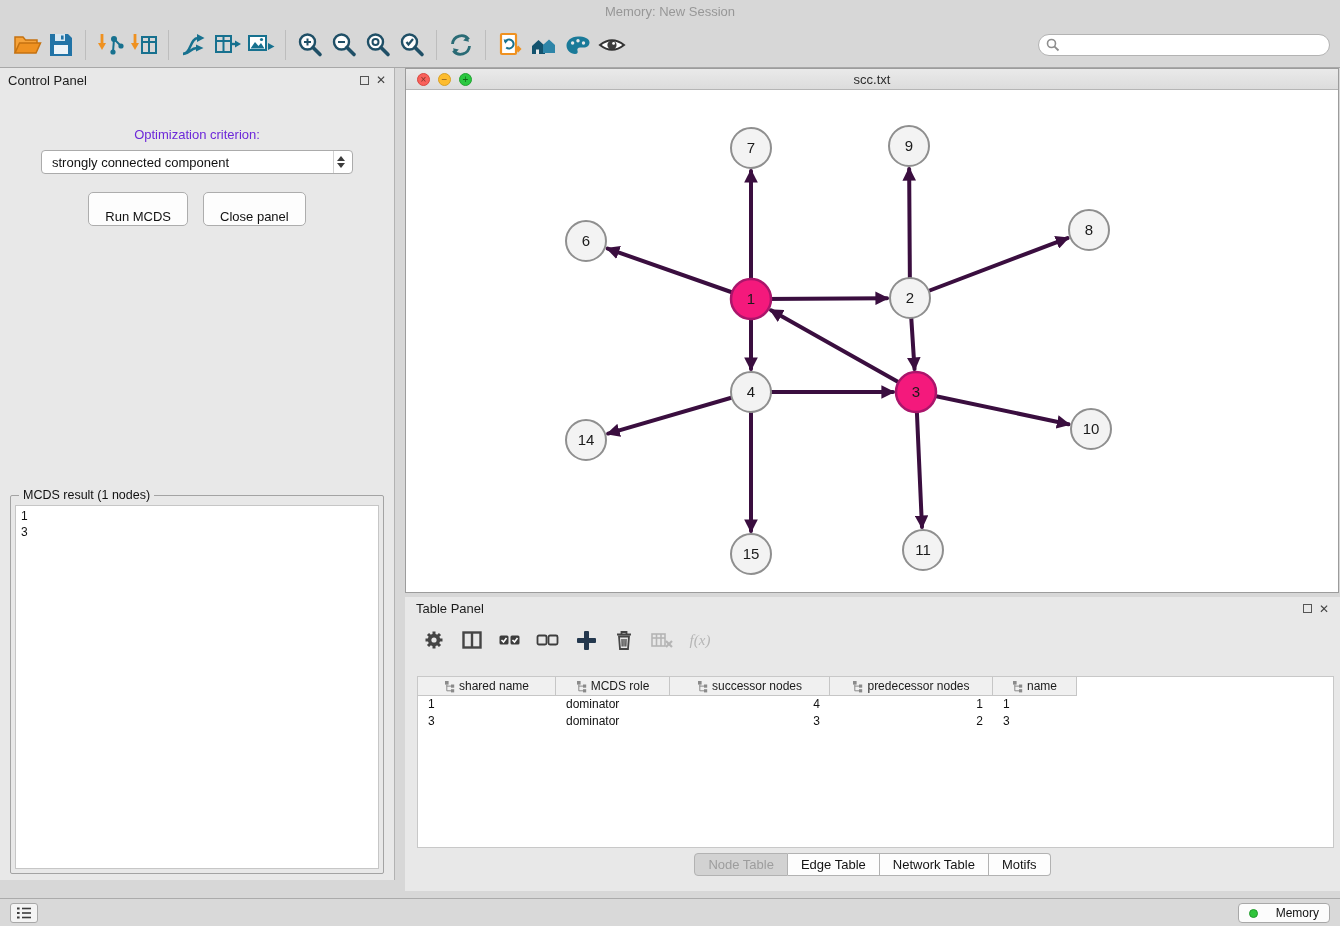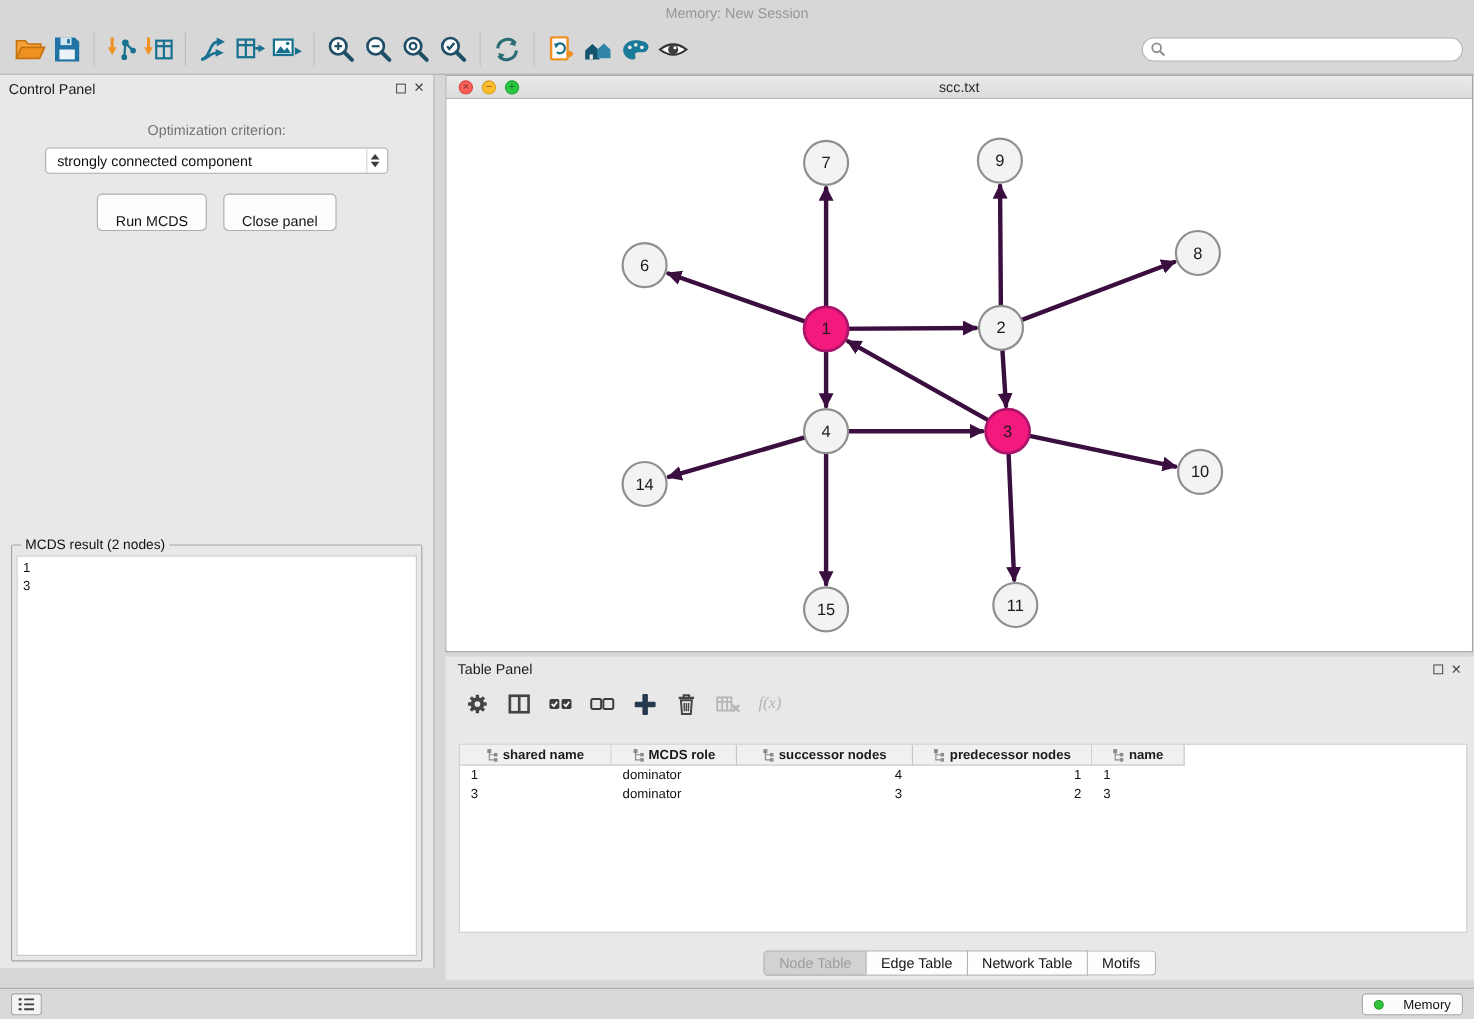--- a/index.html
+++ b/index.html
@@ -29,21 +29,21 @@
   .float-ic { width:9px; height:9px; border:1.5px solid #555; display:inline-block; }
   .close-ic { font-size:12px; color:#444; line-height:12px; cursor:default; }
 
   .seg-tabs { display:flex; justify-content:center; margin-top:7px; }
   .seg-tab { background:#fdfdfd; border:1px solid #b2b2b2; border-left:none; padding:3px 13px;
              font-size:13px; color:#141414; cursor:default; }
   .seg-tab:first-child { border-left:1px solid #b2b2b2; border-radius:4px 0 0 4px; }
   .seg-tab:last-child { border-radius:0 4px 4px 0; }
   .seg-tab.active { background:#d2d2d2; color:#9d9d9d; }
 
-  .opt-label { margin-top:19px; text-align:center; font-size:13px; color:#737373; }
+  .opt-label { margin-top:35px; text-align:center; font-size:13px; color:#6d28d9; }
   .dropdown { position:relative; width:312px; height:24px; margin:8px auto 18px; background:#fff;
               border:1px solid #ababab; border-radius:4px; display:flex; align-items:center;
               padding-left:10px; font-size:13px; color:#111; }
   .stepper { position:absolute; right:4px; top:0; bottom:0; width:15px; display:flex; flex-direction:column;
              align-items:center; justify-content:center; gap:2px; border-left:1px solid #d2d2d2; }
   .stepper .up { width:0; height:0; border-left:4px solid transparent; border-right:4px solid transparent;
                  border-bottom:5px solid #3c3c3c; }
   .stepper .down { width:0; height:0; border-left:4px solid transparent; border-right:4px solid transparent;
                    border-top:5px solid #3c3c3c; }
   .btn-row { display:flex; justify-content:center; gap:15px; margin-top:11px; }
@@ -76,28 +76,28 @@
   
   .table-panel { position:absolute; left:405px; top:597px; width:935px; height:294px; background:#e8e8e8; }
   .tp-header { height:23px; display:flex; align-items:center; padding:0 11px; }
   .tp-header .ptitle { font-size:13px; color:#1c1c1c; }
   .tp-toolbar { height:40px; display:flex; align-items:center; gap:12px; padding-left:16px; }
   .tti { width:26px; height:26px; display:flex; align-items:center; justify-content:center; }
   .fx { font-family:"Liberation Serif", serif; font-style:italic; font-size:15px; color:#b5b5b5; }
 
   .tbl { position:absolute; left:12px; top:79px; width:917px; height:172px; background:#fff;
          border:1px solid #c8c8c8; overflow:hidden; }
-  .tbl-header { display:flex; height:19px;font-weight:bold; }
+  .tbl-header { display:flex; height:19px; }
   .th { height:19px; background:#f0f0f0; border-right:1px solid #c6c6c6; border-bottom:1px solid #c6c6c6;
         display:flex; align-items:center; justify-content:center; gap:4px; font-size:12px; color:#1b1b1b; }
   .th:first-child { border-left:none; }
   .tr { display:flex; height:17px; }
   .td { font-size:12px; color:#111; line-height:17px; padding:0 10px; overflow:hidden; white-space:nowrap; }
 
-  .bottom-tabs { position:absolute; left:0; right:0; top:267px; display:flex; justify-content:center; }
+  .bottom-tabs { position:absolute; left:0; right:0; top:256px; display:flex; justify-content:center; }
 
   
   .statusbar { position:absolute; left:0; top:898px; width:1340px; height:28px;
                border-top:1px solid #ababab; background:#d9d9d9; }
   .list-btn { position:absolute; left:10px; top:4px; width:28px; height:20px; background:#f4f4f4;
               border:1px solid #a8a8a8; border-radius:3px; display:flex; align-items:center; justify-content:center; }
   .memory-btn { position:absolute; right:10px; top:4px; height:20px; display:flex; align-items:center; gap:18px;
                 padding:4px 10px; background:#fcfcfc; border:1px solid #a8a8a8; border-radius:4px;
                 font-size:12px; color:#111; }
   .mem-dot { width:9px; height:9px; border-radius:50%; background:#30c53c; border:1px solid #219a2c; }
@@ -274,21 +274,21 @@
       <span class="stepper">
           <i class="up"></i>
           <i class="down"></i>
         </span>
     </div>
     <div class="btn-row">
       <button>Run MCDS</button>
       <button>Close panel</button>
     </div>
     <div class="result-group">
-      <span class="result-legend">MCDS result (2 nodes)</span>
+      <span class="result-legend">MCDS result (1 nodes)</span>
       <div class="result-box" id="result-box">
           <div>1</div>
           <div>3</div>
         </div>
     </div>
   </div>
 
   <div class="network-window">
     <div class="net-header">
       <span class="traffic">

